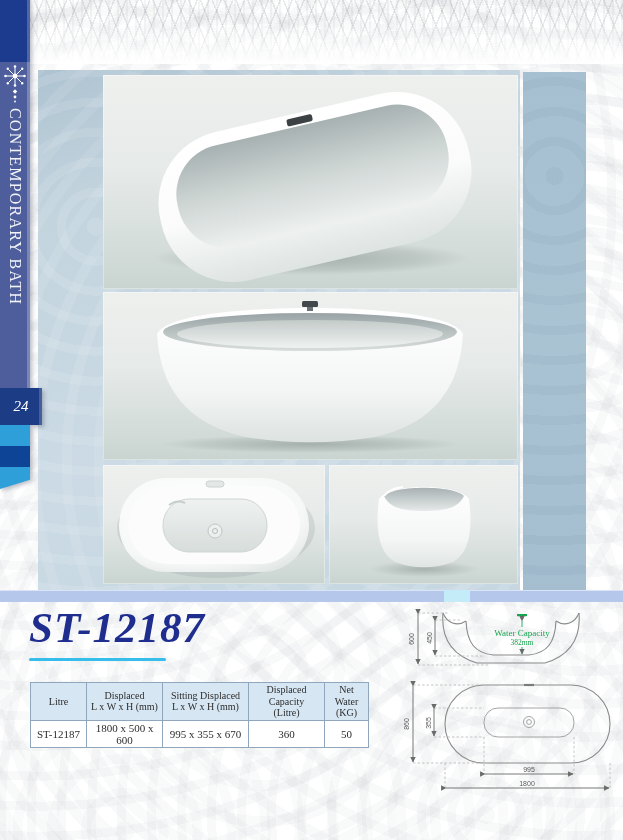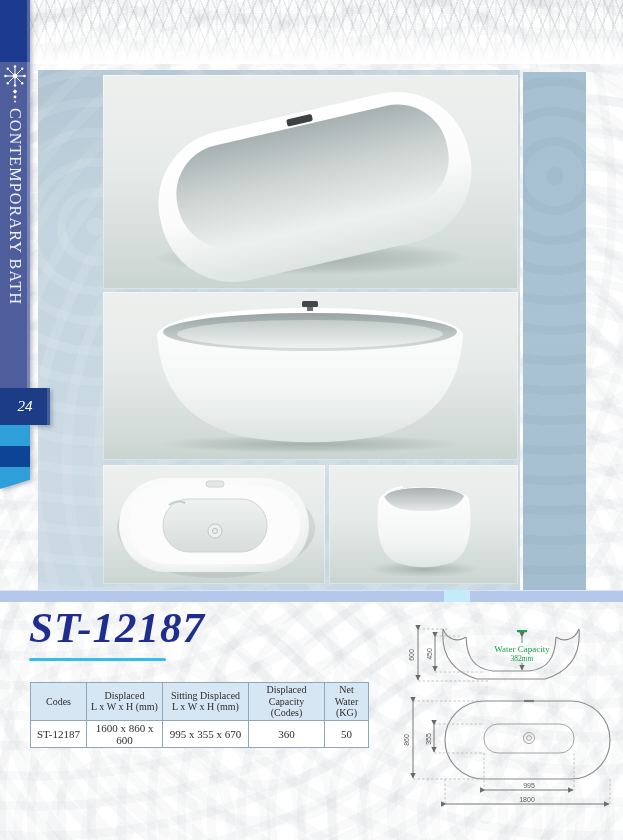--- a/index.html
+++ b/index.html
@@ -48,40 +48,40 @@
 
   
   .sidebar{position:absolute;left:0;top:0;width:30px;height:489px;z-index:5;filter:drop-shadow(2px 2px 2px rgba(60,70,95,.35));}
   .sb-top{position:absolute;left:0;top:0;width:30px;height:62px;background:var(--navy-top,#1d3b8e);box-shadow:inset -3px 0 0 rgba(255,255,255,.22);}
   .sb-main{position:absolute;left:0;top:62px;width:30px;height:326px;background:var(--sidebar-blue,#4e5e9d);box-shadow:inset -3px 0 0 rgba(255,255,255,.25);}
   .sb-ornament{position:absolute;left:3px;top:2px;width:24px;height:40px;}
   .sb-title{position:absolute;left:0;top:44px;width:30px;height:280px;
     writing-mode:vertical-rl;text-orientation:mixed;
     color:#f3f5fa;font-family:"Liberation Serif",serif;font-size:16px;letter-spacing:1.2px;
     display:flex;align-items:center;justify-content:flex-start;padding-top:2px;}
-  .sb-num{position:absolute;left:0;top:388px;width:50px;height:37px;background:var(--num-navy,#1c3c86);box-shadow:inset -3px 0 0 rgba(255,255,255,.18);
+  .sb-num{position:absolute;left:0;top:388px;width:42px;height:37px;background:var(--num-navy,#1c3c86);box-shadow:inset -3px 0 0 rgba(255,255,255,.18);
     color:#fff;font-family:"Liberation Serif",serif;font-style:italic;font-size:15px;display:flex;align-items:center;justify-content:center;}
   .sb-s1{position:absolute;left:0;top:425px;width:30px;height:21px;background:var(--stripe-cyan,#2e9fd9);}
   .sb-s2{position:absolute;left:0;top:446px;width:30px;height:21px;background:var(--stripe-navy,#0e4496);}
   .sb-s3{position:absolute;left:0;top:467px;width:30px;height:22px;background:var(--stripe-cyan,#2e9fd9);clip-path:polygon(0 0,100% 0,100% 58%,0 100%);}
 
   
   .product-title{position:absolute;left:29px;top:606px;z-index:4;color:var(--title-navy,#1e2d8e);
     font-family:"Liberation Serif",serif;font-style:italic;font-weight:bold;font-size:43px;line-height:1;letter-spacing:1px;}
   .title-underline{position:absolute;left:29px;top:658px;width:137px;height:3px;z-index:4;background:var(--accent,#36bdeb);border-radius:2px;}
 
   table.spec{position:absolute;left:30px;top:682px;z-index:4;border-collapse:collapse;table-layout:fixed;width:338px;
     font-family:"Liberation Serif",serif;color:#2d2d2d;}
   table.spec th,table.spec td{border:1px solid #8fa6bd;text-align:center;vertical-align:middle;padding:1px 2px;}
   table.spec th{background:var(--table-header-bg,#d6e6f3);font-weight:normal;font-size:10px;line-height:1.15;height:22px;}
   table.spec td{background:#ffffff;font-size:11px;height:24px;}
   table.spec .c0{width:56px;} table.spec .c1{width:76px;} table.spec .c2{width:86px;} table.spec .c3{width:76px;} table.spec .c4{width:44px;}
   table.spec th span{display:block;}
 
-  .drawing{position:absolute;z-index:4;margin-top:16px;}
+  .drawing{position:absolute;z-index:4;}
   #drawing-elevation{left:405px;top:603px;width:212px;height:80px;}
   #drawing-plan{left:398px;top:678px;width:220px;height:118px;}
   .drawing svg{display:block;width:100%;height:100%;}
   .dim-text{font-family:"Liberation Sans",sans-serif;font-size:7px;fill:#5a5a5a;}
   .green-text{font-family:"Liberation Serif",serif;fill:var(--green,#1aa44f);}
 </style>
 </head>
 <body>
 
 <div class="page">
@@ -252,45 +252,45 @@
     <colgroup>
         <col class="c0">
         <col class="c1">
         <col class="c2">
         <col class="c3">
         <col class="c4">
       </colgroup>
     <thead>
       <tr>
         <th>
-            <span>Codes</span>
+            <span>Litre</span>
             <span></span>
           </th>
         <th>
             <span>Displaced</span>
             <span>L x W x H (mm)</span>
           </th>
         <th>
             <span>Sitting Displaced</span>
             <span>L x W x H (mm)</span>
           </th>
         <th>
             <span>Displaced Capacity</span>
-            <span>(Codes)</span>
+            <span>(Litre)</span>
           </th>
         <th>
             <span>Net Water</span>
             <span>(KG)</span>
           </th>
       </tr>
     </thead>
     <tbody>
       <tr>
         <td>ST-12187</td>
-        <td>1600 x 860 x 600</td>
+        <td>1800 x 500 x 600</td>
         <td>995 x 355 x 670</td>
         <td>360</td>
         <td>50</td>
       </tr>
     </tbody>
   </table>
 
   <div class="drawing" id="drawing-elevation">
     <svg viewBox="0 0 212 80">
       <defs>

